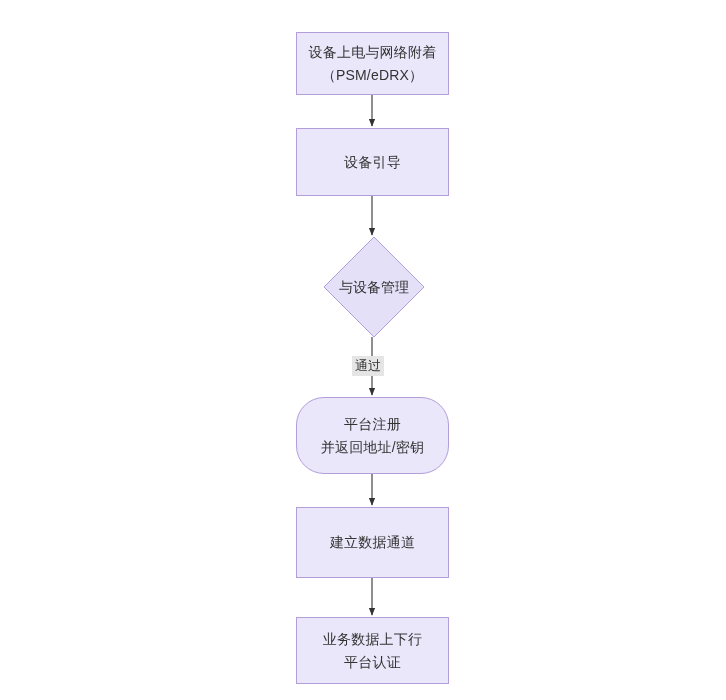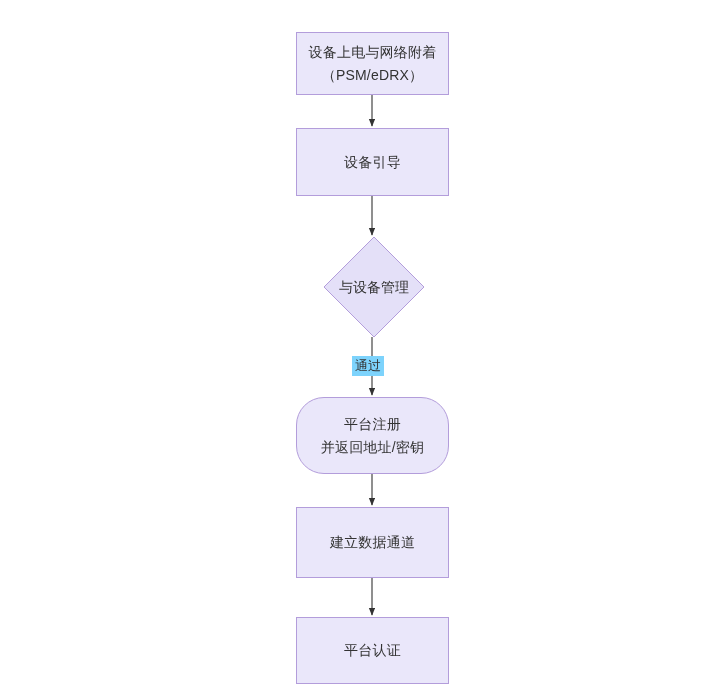--- a/index.html
+++ b/index.html
@@ -63,21 +63,21 @@
     font-size: 14px;
     line-height: 23px;
     text-align: center;
     white-space: nowrap;
     pointer-events: none;
   }
 
   
   .edge-label {
     position: absolute;
-    background: #7dd3fc;
+    background: #e5e5e5;
     color: #333333;
     font-size: 13px;
     line-height: 18px;
     padding: 1px 3px;
     white-space: nowrap;
     text-align: center;
   }
 </style>
 </head>
 <body>
@@ -118,16 +118,17 @@
   <div class="node-box" style="left:296px; top:381px; width:153px; height:77px;border-radius:28px;">
     <span class="line">平台注册</span>
     <span class="line">并返回地址/密钥</span>
   </div>
 
   <div class="node-box" style="left:296px; top:491px; width:153px; height:71px;">
     <span class="line">建立数据通道</span>
   </div>
 
   <div class="node-box" style="left:296px; top:601px; width:153px; height:67px;">
+    <span class="line">业务数据上下行</span>
     <span class="line">平台认证</span>
   </div>
 
 </div>
 
 </body></html>

